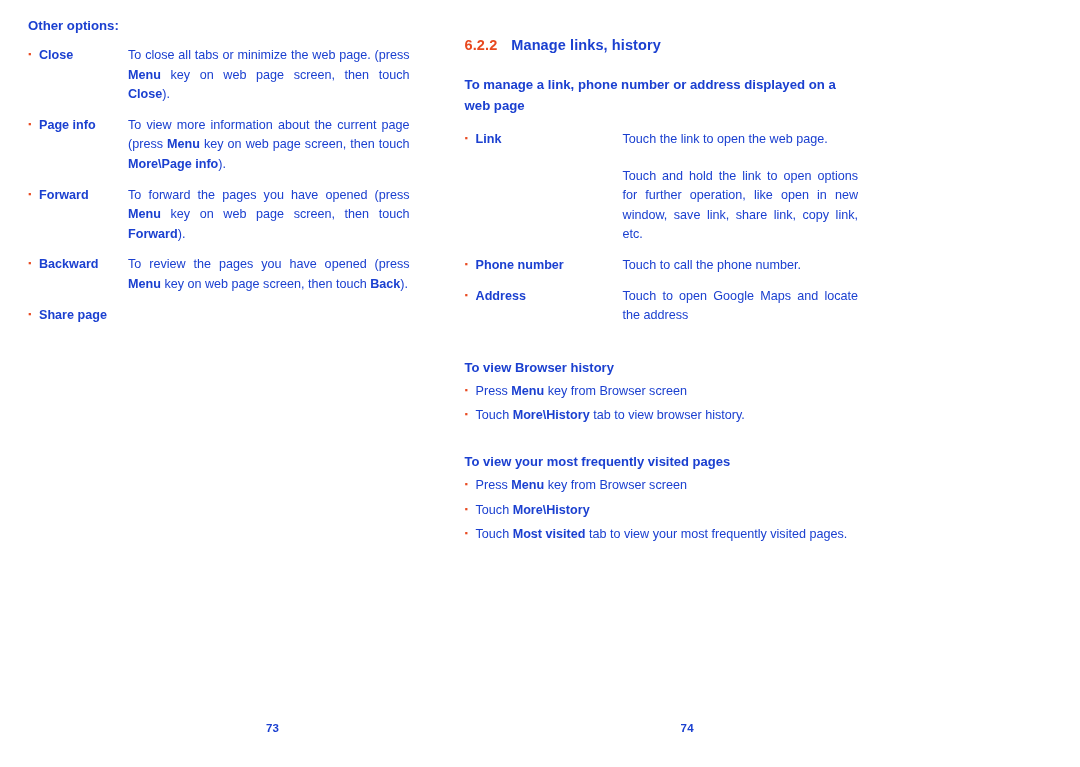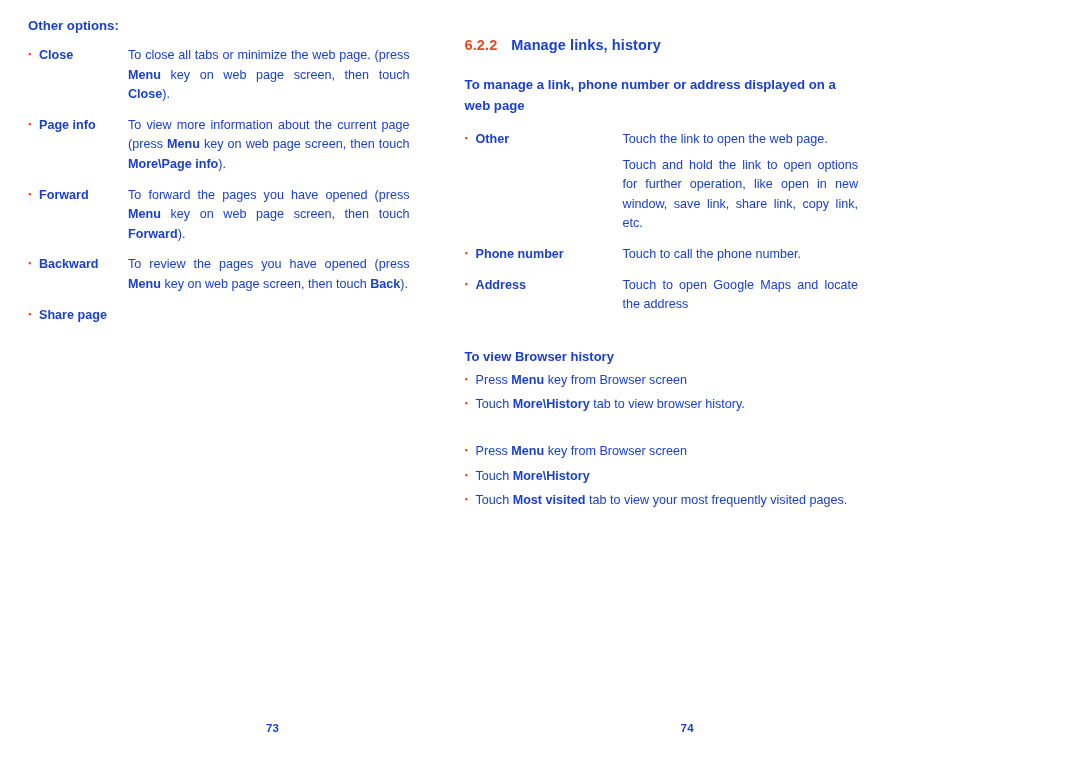--- a/index.html
+++ b/index.html
@@ -111,21 +111,21 @@
   .dd {
     flex: 1 1 auto;
     text-align: justify;
     text-justify: inter-word;
     color: #1b40d0;
   }
   .dd p {
     margin: 0;
   }
   .dd p + p {
-    margin-top: 6px;
+    margin-top: 17px;
   }
   .dd .last-line,
   .dd p:last-child {
     
   }
   b, strong {
     font-weight: bold;
     color: #1b40d0;
   }
 
@@ -209,21 +209,21 @@
     <div class="section-heading">
       <span class="section-num">6.2.2</span><span class="section-title">Manage links, history</span>
     </div>
 
     <div class="bold-heading">To manage a link, phone number or address displayed on a web page</div>
 
     <div>
 
       <div class="defrow">
         <span class="bullet">▪</span>
-        <span class="dt">Other</span>
+        <span class="dt">Link</span>
         <span class="dd">
           <p>Touch the link to open the web page.</p>
           <p>Touch and hold the link to open options for further operation, like open in new window, save link, share link, copy link, etc.</p>
         </span>
       </div>
 
       <div class="defrow">
         <span class="bullet">▪</span>
         <span class="dt">Phone number</span>
         <span class="dd">
@@ -250,20 +250,21 @@
         <span class="li-text">Press <b>Menu</b> key from Browser screen</span>
       </li>
       <li>
         <span class="bullet">▪</span>
         <span class="li-text">Touch <b>More\History</b> tab to view browser history.</span>
       </li>
     </ul>
 
     <div class="gap-block"></div>
 
+    <div class="subhead">To view your most frequently visited pages</div>
     <ul class="bullet-list">
       <li>
         <span class="bullet">▪</span>
         <span class="li-text">Press <b>Menu</b> key from Browser screen</span>
       </li>
       <li>
         <span class="bullet">▪</span>
         <span class="li-text">Touch <b>More\History</b></span>
       </li>
       <li>

